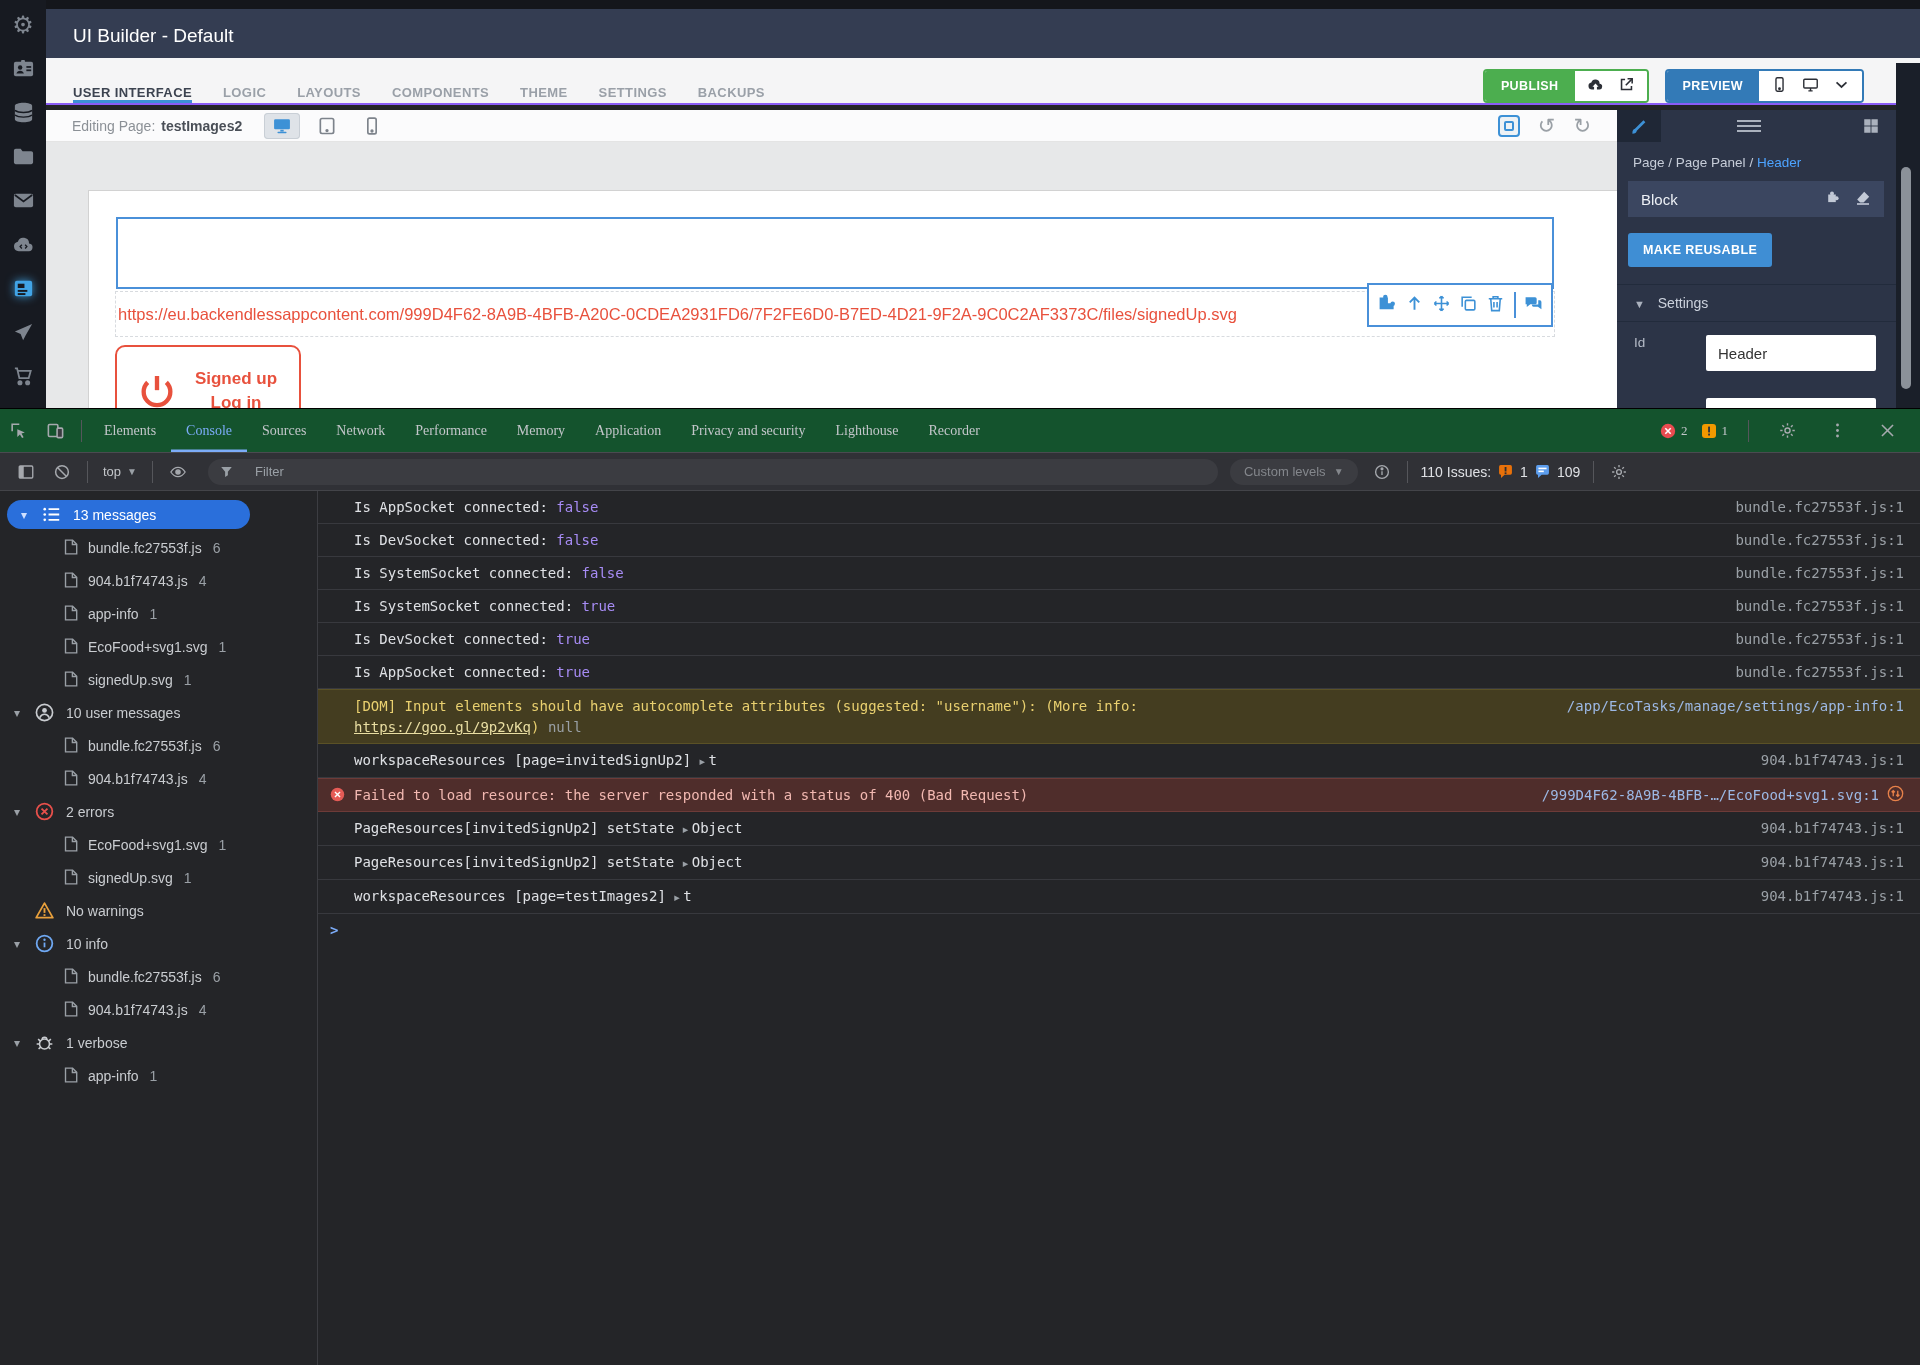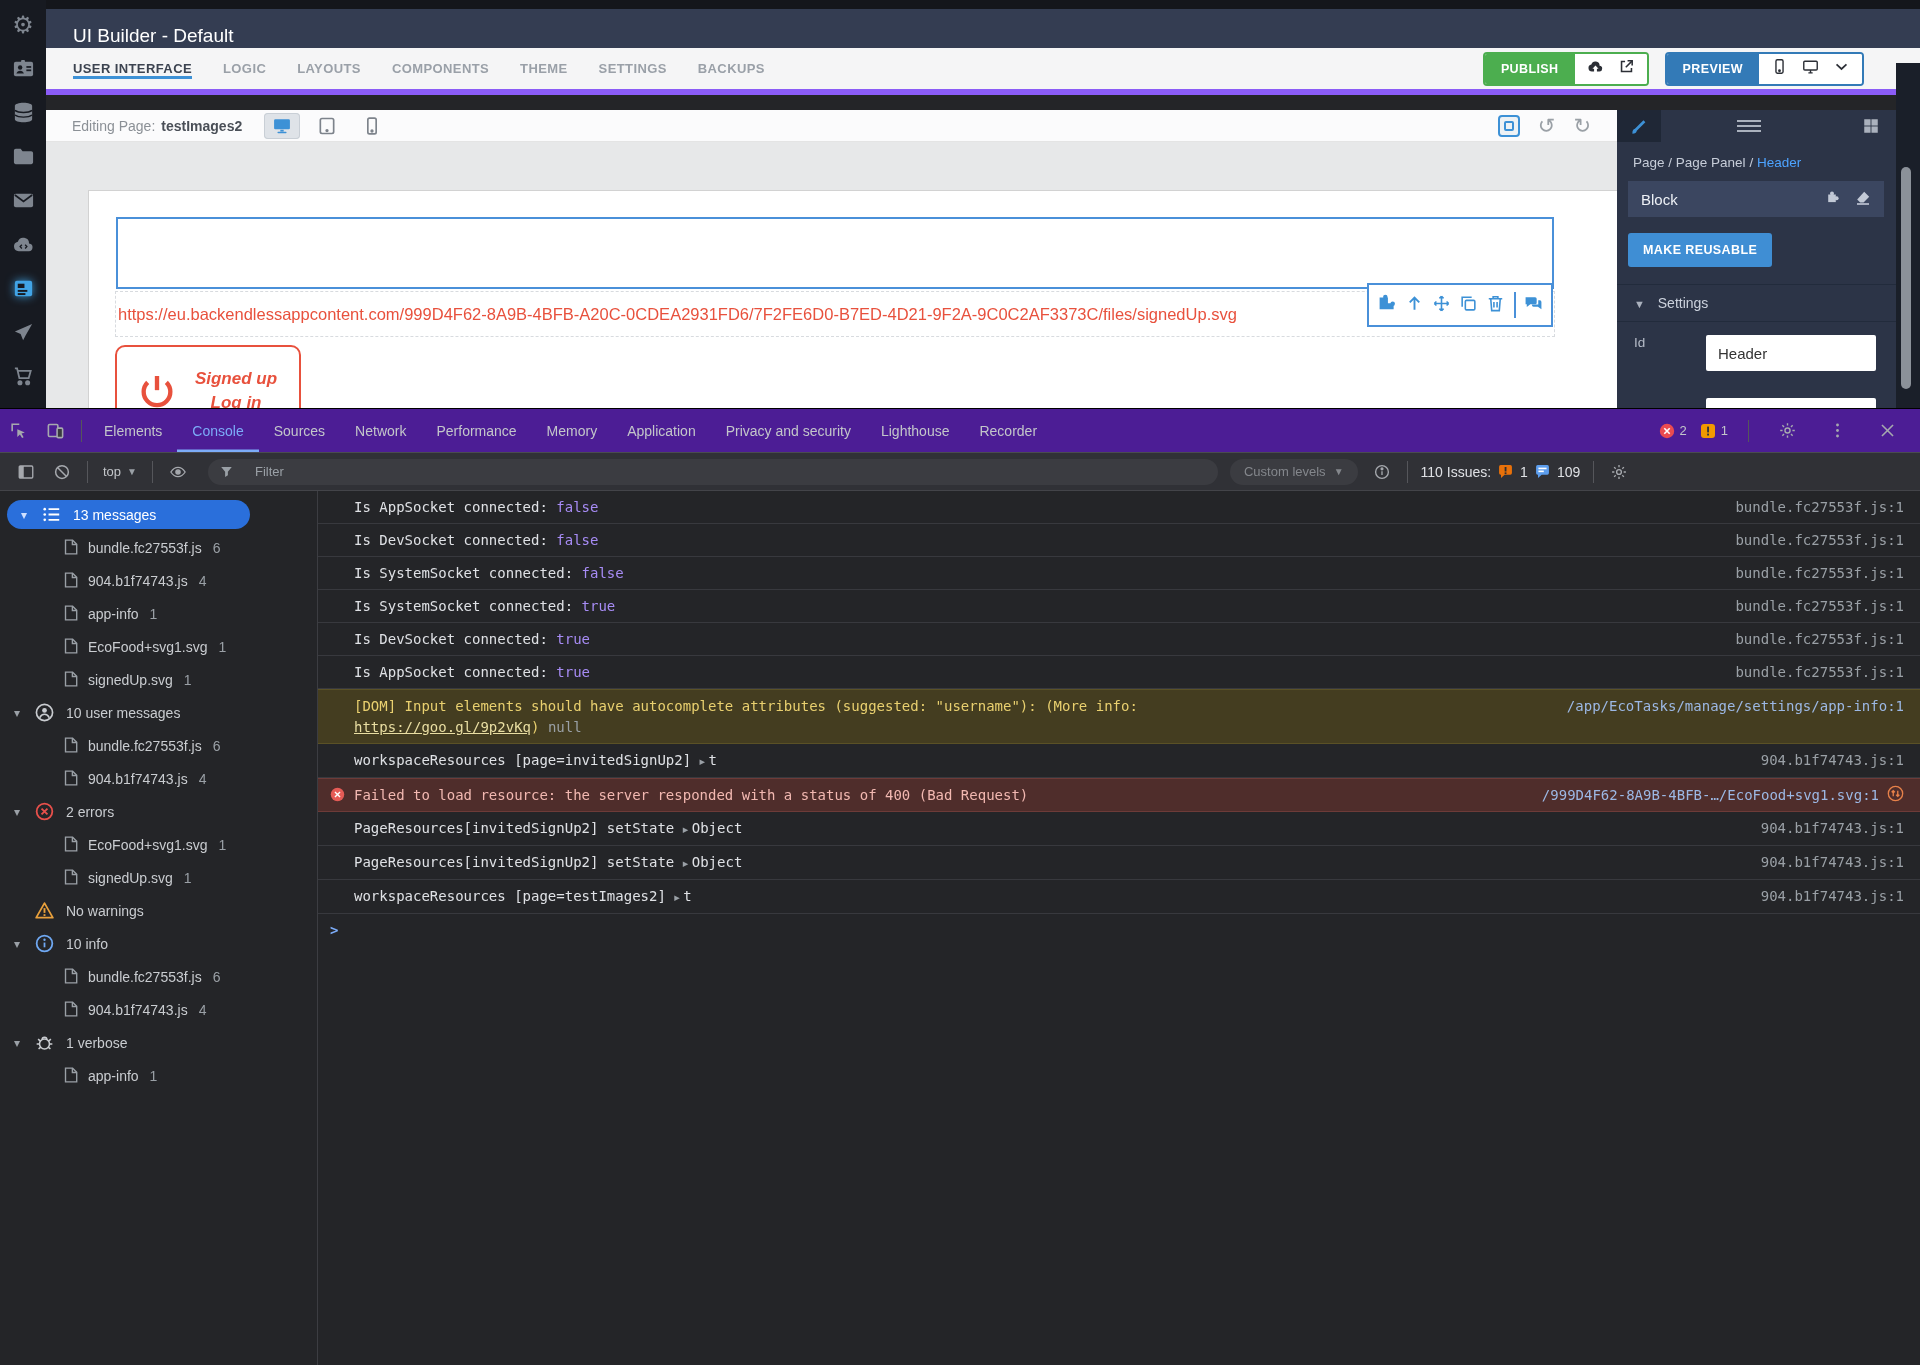--- a/index.html
+++ b/index.html
@@ -12,22 +12,22 @@
           display:flex; flex-direction:column; align-items:center; padding-top:12px; gap:19px; z-index:3;}
   .rail-ic { width:25px; height:25px; color:#7e858f; display:flex; align-items:center; justify-content:center; }
   .rail-ic svg { width:23px; height:23px; }
   .rail-ic .glyph { font-size:24px; line-height:24px; }
   .rail-ic.active { color:#41a4e6; filter:drop-shadow(0 0 5px rgba(65,164,230,.9)); }
 
   #topstrip { left:46px; top:0; width:1874px; height:9px; background:#14161b; }
   #appbar { left:46px; top:9px; width:1874px; height:54px; background:#343d52; color:#fff;
             display:flex; align-items:center; padding-left:27px; font-size:19px; }
 
-  #navrow { left:46px; top:48px; width:1874px; height:47px; background:#f5f5f6;
-            border-bottom:6px solid #8b5cf6; display:flex; align-items:center; }
+  #navrow { left:46px; top:58px; width:1874px; height:47px; background:#f5f5f6;
+            border-bottom:2px solid #8b5cf6; display:flex; align-items:flex-end; }
   .nav-tabs { display:flex; padding-left:27px; gap:31px; }
   .nav-tab { display:flex; align-items:center; font-size:13px; letter-spacing:.4px; color:#9aa0a8;
              font-weight:700; border-bottom:3px solid transparent; padding-top:3px; cursor:default; }
   .nav-tab.active { color:#3c4350; border-bottom-color:#3d91d6; }
   .topbtns { margin-left:auto; display:flex; gap:16px; align-items:center; padding-right:56px; }
   .btn-split { display:flex; height:34px; border-radius:4px; overflow:hidden; border:2px solid; }
   .btn-split .seg-main { display:flex; align-items:center; padding:0 16px; color:#fff; font-size:12.5px;
                          font-weight:700; letter-spacing:.4px; }
   .btn-split .seg-ic { background:#fff; display:flex; align-items:center; gap:14px; padding:0 12px; color:#2c2f36; }
   .btn-split .seg-ic svg { width:17px; height:17px; }
@@ -58,21 +58,21 @@
   #urlrow span { color:#e8513d; font-size:16.5px; white-space:nowrap; }
   #blocktools { position:absolute; left:1278px; top:92px; width:186px; height:44px; background:#fff;
                 border:2px solid #4a90d9; display:flex; align-items:center; justify-content:space-evenly;
                 color:#3d91d6; }
   #blocktools svg { width:19px; height:19px; }
   #blocktools .vsep { width:2px; height:26px; background:#4a90d9; }
   #authcard { position:absolute; left:26px; top:154px; width:186px; height:92px; border:2px solid #e8513d;
               border-radius:10px; background:#fff; display:flex; align-items:center; gap:16px;
               padding:0 20px; color:#e8513d; }
   #authcard svg { width:40px; height:40px; flex:none; }
-  #authcard .lbls { font-size:17px; font-weight:700; line-height:24px; text-align:center; flex:1;font-style:italic; }
+  #authcard .lbls { font-size:17px; font-weight:700; line-height:24px; text-align:center; flex:1; }
 
   #rightpanel { left:1617px; top:110px; width:279px; height:298px; background:#2c3447; overflow:hidden; }
   .rp-toolrow { position:relative; height:32px; }
   .rp-brush { position:absolute; left:0; top:0; width:44px; height:32px; background:#1f2736;
               display:flex; align-items:center; justify-content:center; color:#3d91d6; }
   .rp-brush svg { width:19px; height:19px; }
   .rp-burger { position:absolute; left:120px; top:7px; width:24px; color:#aab1bd; }
   .rp-burger i { display:block; height:2.5px; background:#aab1bd; margin:2.5px 0; }
   .rp-grid { position:absolute; right:16px; top:7px; color:#aab1bd; }
   .rp-grid svg { width:18px; height:18px; }
@@ -91,22 +91,22 @@
   .rp-idrow label { font-size:13.5px; color:#b6bcc8; width:72px; }
   .rp-idrow input { width:170px; height:36px; border:none; border-radius:2px; background:#fff;
                     font-size:15px; color:#333; padding:0 12px; font-family:inherit; }
   .rp-input2 { position:absolute; left:89px; bottom:0; width:170px; height:10px; background:#fff;
                border-radius:2px 2px 0 0; }
   #gutter { left:1896px; top:63px; width:24px; height:345px; background:#1a1f29; }
   #gutter .thumb { position:absolute; left:5px; top:104px; width:10px; height:222px; background:#8b9199; border-radius:5px; }
 
   
   #devtools { left:0; top:408px; width:1920px; height:957px; background:#242528; border-top:1px solid #000; }
-  .dt-tabbar { height:44px; background:#4c1d95; border-bottom:1px solid #4a4b50; display:flex; align-items:center;
-               color:#a6a9ae; }
+  .dt-tabbar { height:44px; background:#14532d; border-bottom:1px solid #4a4b50; display:flex; align-items:center;
+               color:#a6a9ae;font-family:Liberation Serif, serif; }
   .dt-icbtn { padding:0 9px; display:flex; align-items:center; }
   .dt-icbtn svg { width:19px; height:19px; }
   .vline { width:1px; height:22px; background:#55565b; margin:0 7px; flex:none; }
   #dt-tabs { display:flex; height:100%; }
   .dt-tab { padding:0 15px; height:100%; display:flex; align-items:center; font-size:14px; color:#c3c6ca; }
   .dt-tab.active { color:#7cacf8; box-shadow:inset 0 -2.5px 0 #7cacf8; }
   .dt-right { margin-left:auto; display:flex; align-items:center; gap:13px; padding-right:14px; }
   .cnt-badge { display:flex; align-items:center; gap:5px; color:#c3c6ca; font-size:13px; }
   .cnt-badge svg { width:16px; height:16px; }
 

